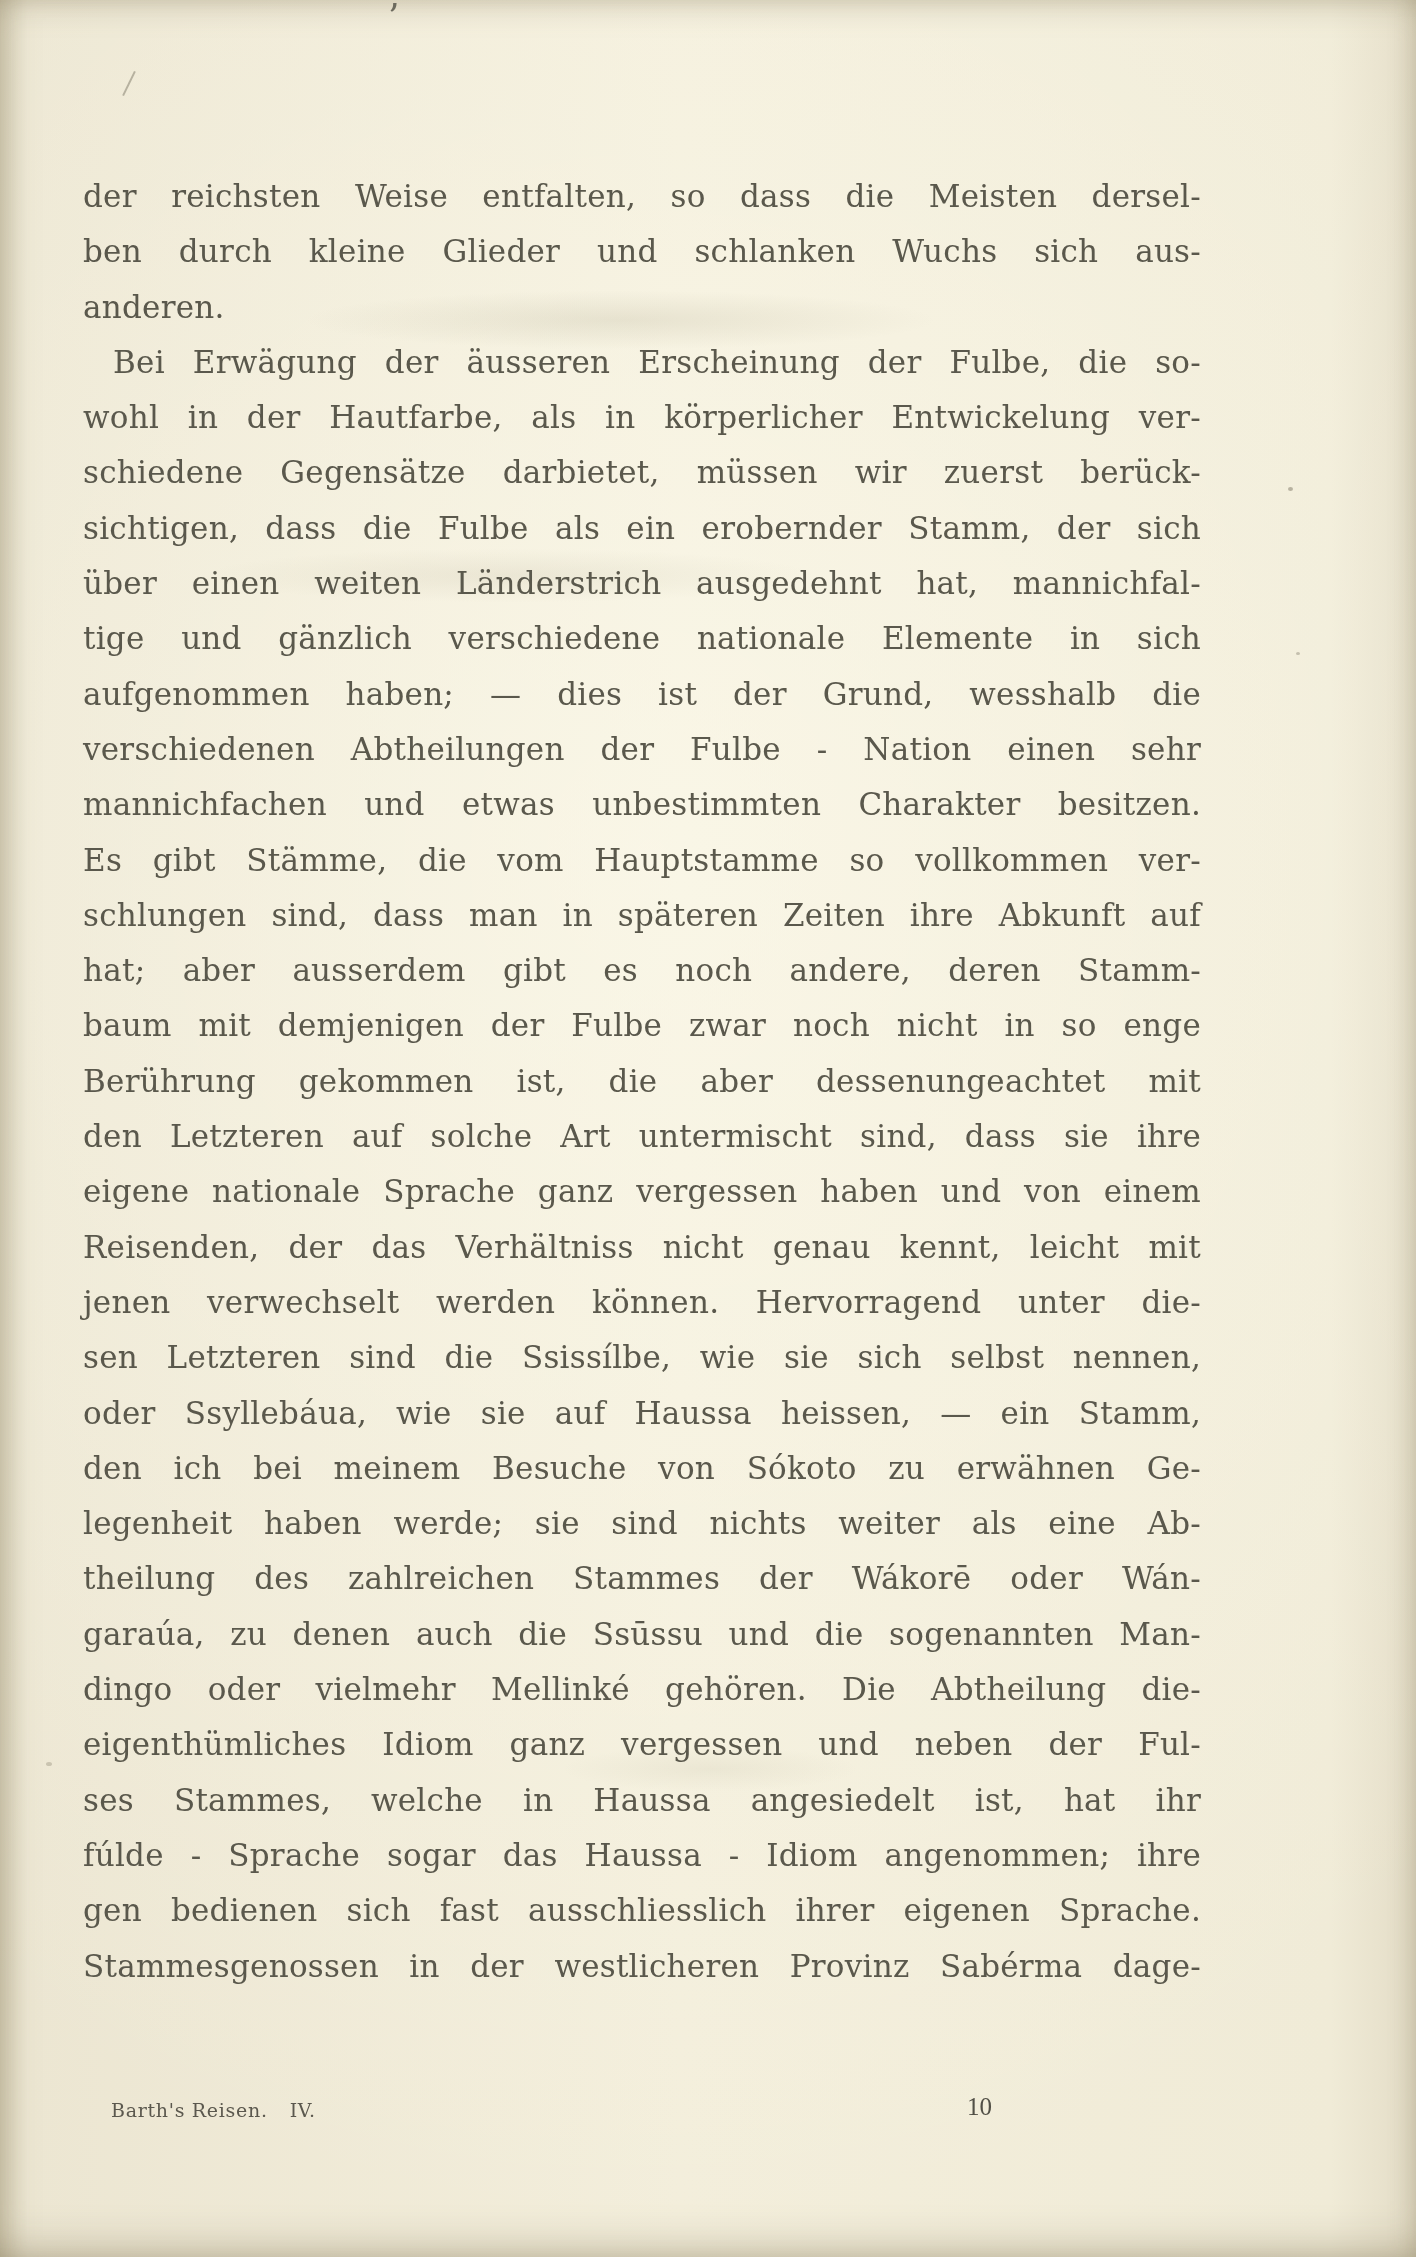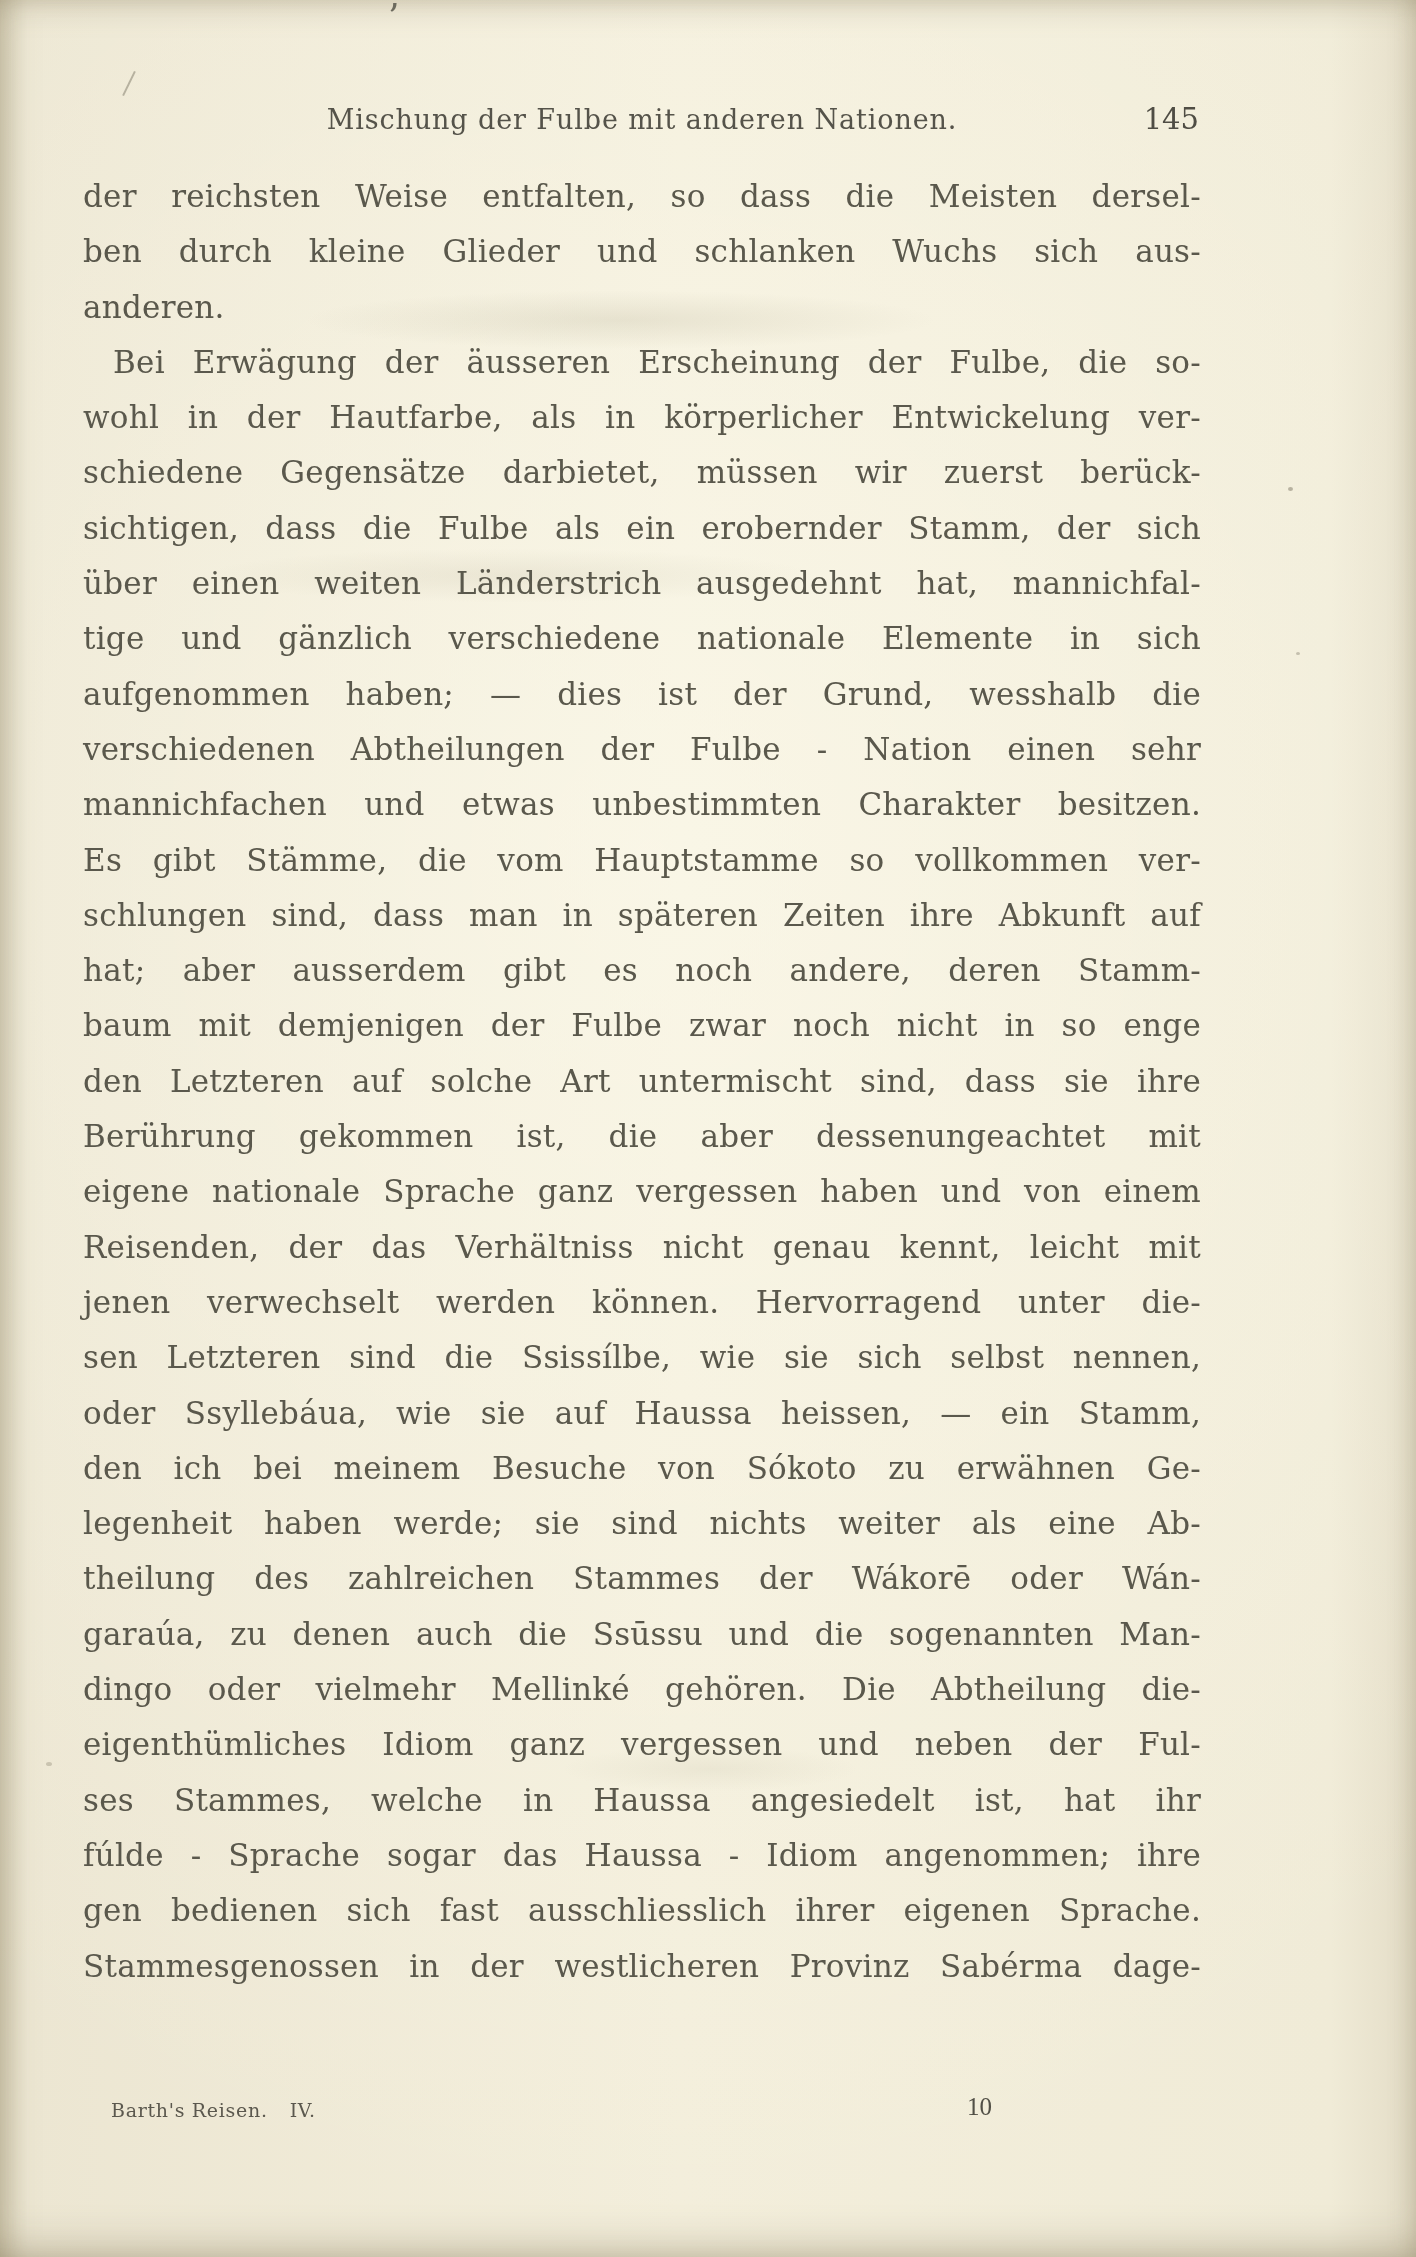--- a/index.html
+++ b/index.html
@@ -62,44 +62,40 @@
 
   <span class="top-mark">’</span>
   <span class="slash-mark"></span>
   <span class="speck-a"></span>
   <span class="speck-b"></span>
   <span class="speck-c"></span>
   <span class="ghost ghost-1"></span>
   <span class="ghost ghost-2"></span>
   <span class="ghost ghost-3"></span>
 
-  <div class="running-header">
-    <span class="running-title">Mischung der Fulbe mit anderen Nationen.</span>
-    <span class="page-number">145</span>
-  </div>
 
   <div class="body-text">
       <div class="text-line">der reichsten Weise entfalten, so dass die Meisten dersel-</div>
       <div class="text-line">ben durch kleine Glieder und schlanken Wuchs sich aus-</div>
       <div class="text-line align-left">anderen.</div>
       <div class="text-line indent">Bei Erwägung der äusseren Erscheinung der Fulbe, die so-</div>
       <div class="text-line">wohl in der Hautfarbe, als in körperlicher Entwickelung ver-</div>
       <div class="text-line">schiedene Gegensätze darbietet, müssen wir zuerst berück-</div>
       <div class="text-line">sichtigen, dass die Fulbe als ein erobernder Stamm, der sich</div>
       <div class="text-line">über einen weiten Länderstrich ausgedehnt hat, mannichfal-</div>
       <div class="text-line">tige und gänzlich verschiedene nationale Elemente in sich</div>
       <div class="text-line">aufgenommen haben; — dies ist der Grund, wesshalb die</div>
       <div class="text-line">verschiedenen Abtheilungen der Fulbe - Nation einen sehr</div>
       <div class="text-line">mannichfachen und etwas unbestimmten Charakter besitzen.</div>
       <div class="text-line">Es gibt Stämme, die vom Hauptstamme so vollkommen ver-</div>
       <div class="text-line">schlungen sind, dass man in späteren Zeiten ihre Abkunft auf</div>
       <div class="text-line">hat; aber ausserdem gibt es noch andere, deren Stamm-</div>
       <div class="text-line">baum mit demjenigen der Fulbe zwar noch nicht in so enge</div>
+      <div class="text-line">Berührung gekommen ist, die aber dessenungeachtet mit</div>
       <div class="text-line">den Letzteren auf solche Art untermischt sind, dass sie ihre</div>
-      <div class="text-line">Berührung gekommen ist, die aber dessenungeachtet mit</div>
       <div class="text-line">eigene nationale Sprache ganz vergessen haben und von einem</div>
       <div class="text-line">Reisenden, der das Verhältniss nicht genau kennt, leicht mit</div>
       <div class="text-line">jenen verwechselt werden können. Hervorragend unter die-</div>
       <div class="text-line">sen Letzteren sind die Ssissílbe, wie sie sich selbst nennen,</div>
       <div class="text-line">oder Ssyllebáua, wie sie auf Haussa heissen, — ein Stamm,</div>
       <div class="text-line">den ich bei meinem Besuche von Sókoto zu erwähnen Ge-</div>
       <div class="text-line">legenheit haben werde; sie sind nichts weiter als eine Ab-</div>
       <div class="text-line">theilung des zahlreichen Stammes der Wákorē oder Wán-</div>
       <div class="text-line">garaúa, zu denen auch die Ssūssu und die sogenannten Man-</div>
       <div class="text-line">dingo oder vielmehr Mellinké gehören. Die Abtheilung die-</div>

